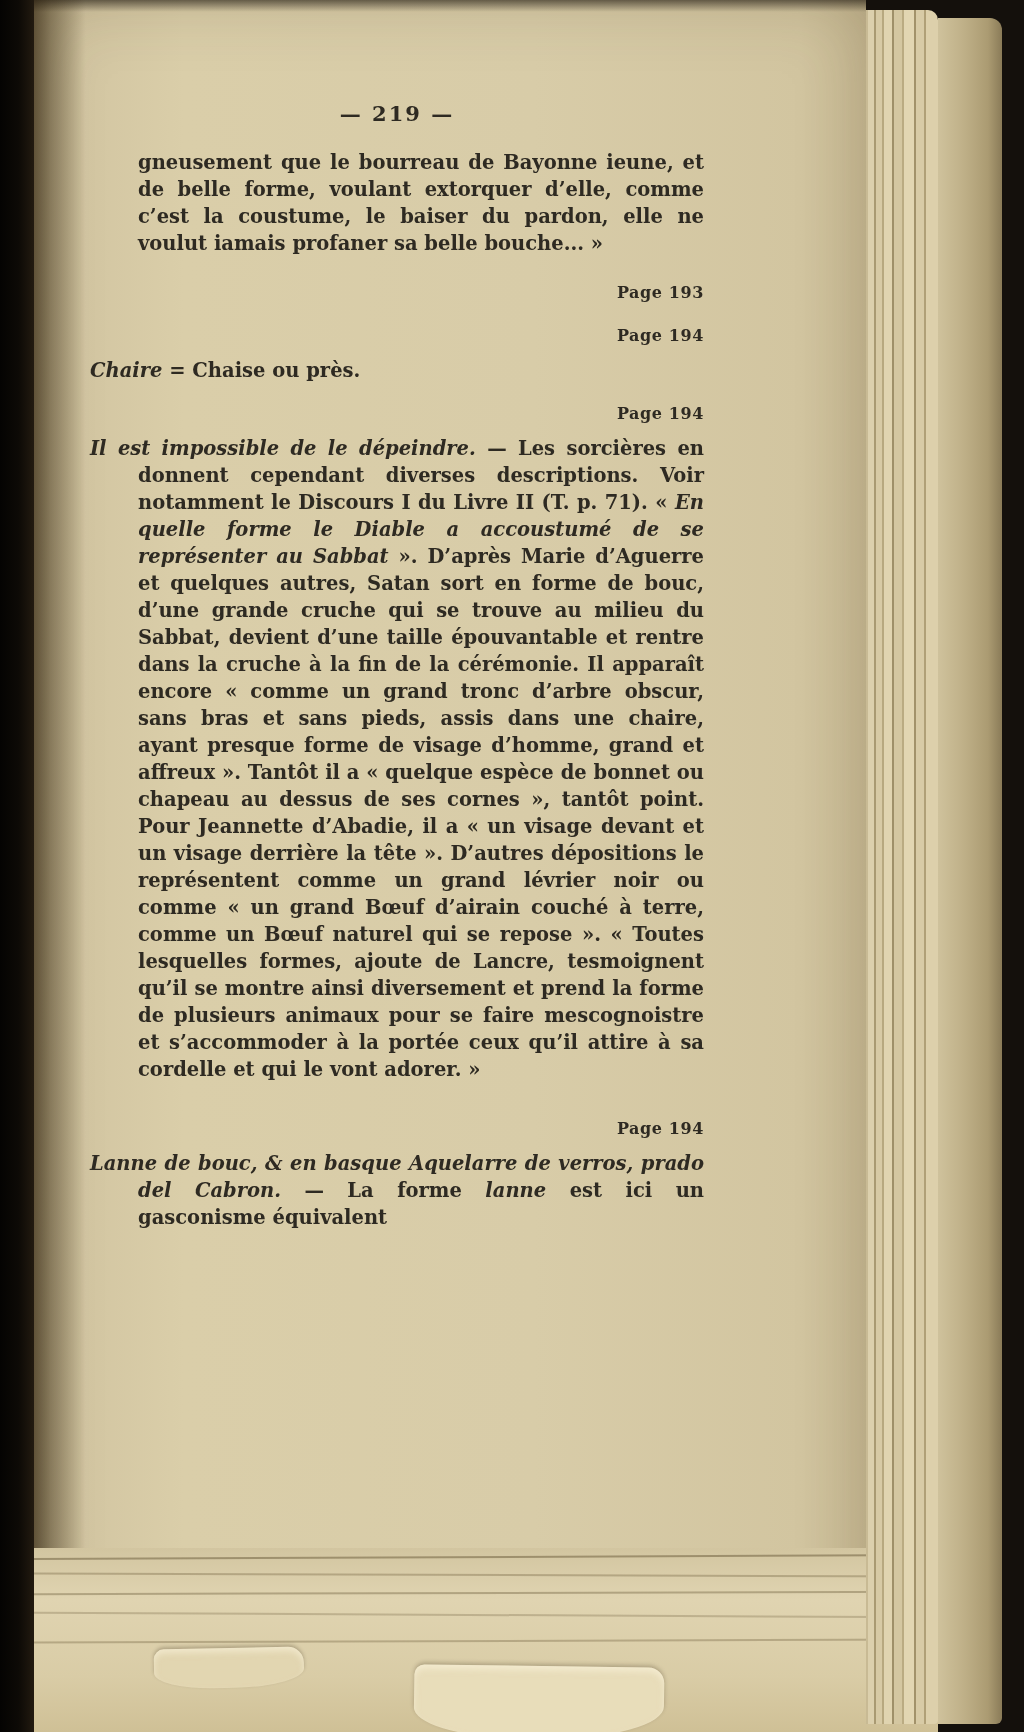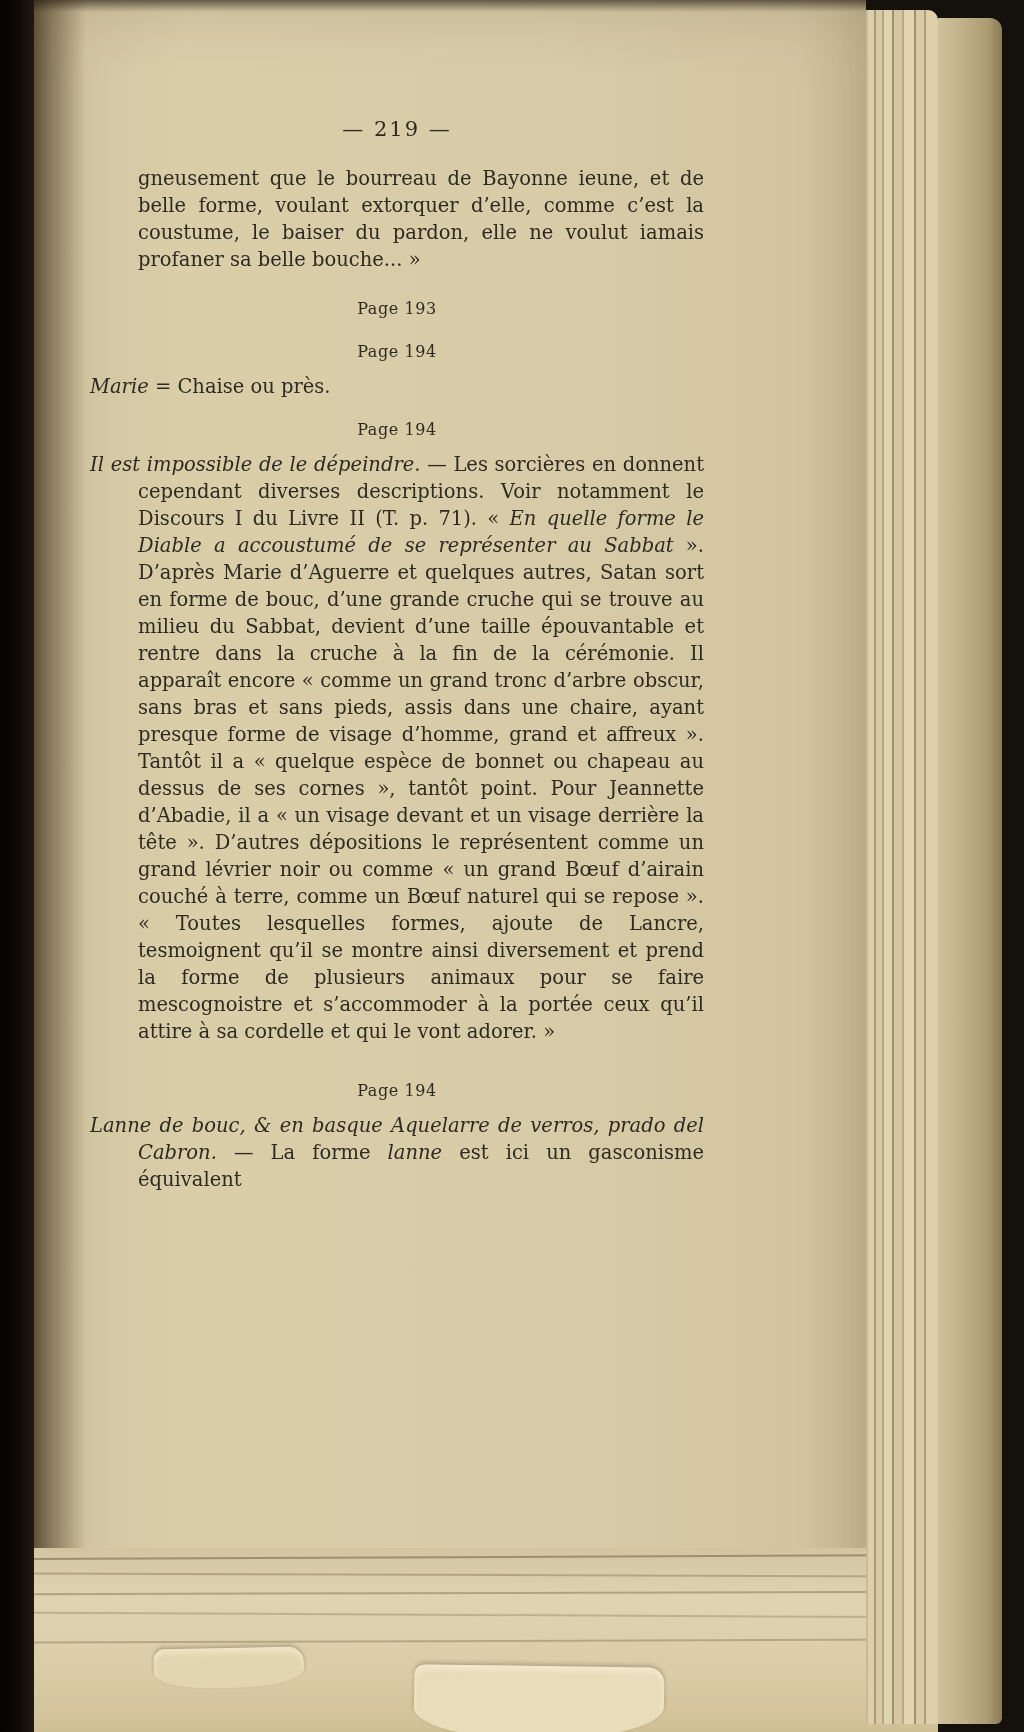--- a/index.html
+++ b/index.html
@@ -61,30 +61,30 @@
   .torn-tab {
     position:absolute; left:380px; top:118px; width:250px; height:72px;
     background:#e8ddba; border-radius:10px 16px 46% 40%;
     box-shadow:0 -2px 4px rgba(40,28,10,.25), inset 0 4px 6px rgba(255,250,230,.5);
     transform:rotate(.8deg);
   }
   .torn-tab.small { left:120px; top:100px; width:150px; height:40px; transform:rotate(-1.2deg); background:#e2d6b1; }
 
   
   .content {
-    position:absolute; left:56px; top:0; width:614px; padding-top:116px;
-    color:#2e2a22; font-size:19.5px; line-height:27px; text-align:justify;
+    position:absolute; left:56px; top:8px; width:614px; padding-top:92px;
+    color:#2e2a22; font-size:19.5px; line-height:27px; text-align:justify;font-weight:bold;
   }
   .page-header {
     text-align:center; font-size:21px; letter-spacing:2px; margin:0 0 22px 0;
     text-align-last:center;
   }
   p { margin:0; }
   .continuation { padding-left:48px; margin-bottom:22px; }
-  .pageref { font-size:16px; letter-spacing:.6px; margin:16px 0 8px 0; text-align:center; }
+  .pageref { font-size:16px; letter-spacing:.6px; margin:16px 0 8px 0; text-align:right; }
   .pageref.gap-lg { margin-top:32px; }
   .entry { padding-left:48px; text-indent:-48px; margin:6px 0 16px 0; }
   .entry.long { margin-bottom:24px; }
   .it { font-style:italic; }
 </style>
 </head>
 <body>
 
 <div class="scene">
 
@@ -96,21 +96,21 @@
 
       <div class="page-header">— 219 —</div>
 
       <p class="continuation"><span>gneusement que le bourreau de Bayonne ieune, et de belle forme, voulant extorquer d’elle, comme c’est la coustume, le baiser du pardon, elle ne voulut iamais profaner sa belle bouche... »</span></p>
 
       <p class="pageref">Page 193</p>
 
 
       <p class="pageref">Page 194</p>
 
-      <p class="entry"><span class="it">Marie</span><span> = Chaise ou près.</span></p>
+      <p class="entry"><span class="it">Chaire</span><span> = Chaise ou près.</span></p>
 
       <p class="pageref">Page 194</p>
 
       <p class="entry long"><span class="it">Il est impossible de le dépeindre.</span><span> — Les sorcières en donnent cependant diverses descriptions.  Voir notamment le Discours I du Livre II (T. p. 71). « </span><span class="it">En quelle forme le Diable a accoustumé de se représenter au Sabbat</span><span> ». D’après Marie d’Aguerre et quelques autres, Satan sort en forme de bouc, d’une grande cruche qui se trouve au milieu du Sabbat, devient d’une taille épouvantable et rentre dans la cruche à la fin de la cérémonie. Il apparaît encore « comme un grand tronc d’arbre obscur, sans bras et sans pieds, assis dans une chaire, ayant presque forme de visage d’homme, grand et affreux ». Tantôt il a « quelque espèce de bonnet ou chapeau au dessus de ses cornes », tantôt point. Pour Jeannette d’Abadie, il a « un visage devant et un visage derrière la tête ». D’autres dépositions le représentent comme un grand lévrier noir ou comme « un grand Bœuf d’airain couché à terre, comme un Bœuf naturel qui se repose ». « Toutes lesquelles formes, ajoute de Lancre, tesmoignent qu’il se montre ainsi diversement et prend la forme de plusieurs animaux pour se faire mescognoistre et s’accommoder à la portée ceux qu’il attire à sa cordelle et qui le vont adorer. »</span></p>
 
       <p class="pageref gap-lg">Page 194</p>
 
 
 
       <p class="entry"><span class="it">Lanne de bouc, &amp; en basque Aquelarre de verros, prado del Cabron.</span><span> — La forme </span><span class="it">lanne</span><span> est ici un gasconisme équivalent</span></p>

